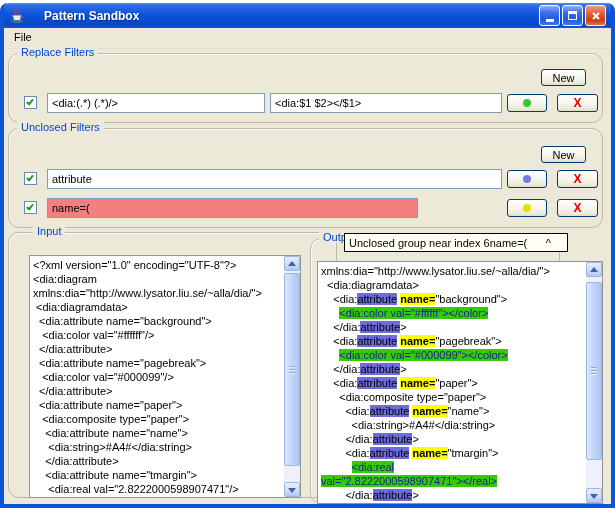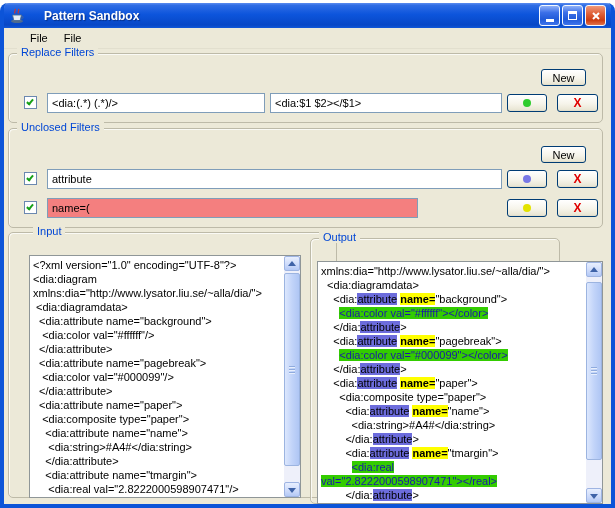--- a/index.html
+++ b/index.html
@@ -9,25 +9,25 @@
   .titlebar { position:relative; height:25px; margin:0; border-radius:5px 5px 0 0;
       background:linear-gradient(180deg,#5A8BEF 0%,#2E6CE4 10%,#0D55DC 45%,#0747C6 88%,#1158D8 100%);
       display:flex; align-items:center; padding:0 5px; }
   .title-text { color:#fff; font-weight:bold; font-size:12px; margin-left:19px; text-shadow:1px 1px 1px #06308A; flex:1; }
   .tb-btn { width:21px; height:21px; margin-left:2px; border:1px solid #F4F8FF; border-radius:3px;
             display:flex; align-items:center; justify-content:center; }
   .tb-blue { background:linear-gradient(180deg,#8FB0F8 0%,#3B6FE8 35%,#215AD8 70%,#3E74EC 100%); }
   .tb-close { background:linear-gradient(180deg,#F09978 0%,#E0613A 40%,#CC3D12 75%,#E0714A 100%); }
   .glyph-min { width:8px; height:3px; background:#fff; margin-top:9px; }
   .glyph-max { width:9px; height:9px; border:1px solid #fff; border-top:3px solid #fff; }
-  .menubar { height:21px; background:#ECE9D8; display:flex; align-items:center; padding-left:18px;
-             font-size:11px; border-bottom:1px solid #E2DFCE; }
+  .menubar { height:21px; background:#ECE9D8; display:flex; align-items:flex-start; padding-left:2px;
+             font-size:11px; border-bottom:1px solid #E2DFCE;flex-direction:column; }
   .menu-item { padding:3px 8px; color:#000; }
   .content { position:relative; height:455px; background:#ECE9D8; }
-  .group { position:absolute; border:1px solid #BDBAA8; border-radius:5px;
+  .group { position:absolute; border:1px solid #BDBAA8; border-radius:11px;
            box-shadow:inset 1px 1px 0 rgba(255,255,255,.75); }
   .group-title { position:absolute; top:-8px; left:8px; background:#ECE9D8; padding:0 4px;
                  font-size:11px; color:#0046D5; white-space:nowrap; }
   .xp-btn { position:absolute; background:linear-gradient(180deg,#FFFFFF 0%,#F6F4EA 55%,#EAE7D6 90%,#DEDAC6 100%);
             border:1px solid #003C74; border-radius:3px; font-size:11px; color:#000;
             display:flex; align-items:center; justify-content:center; }
   .del-label { color:#E00000; font-weight:bold; font-size:12px; line-height:1; }
   .checkbox { position:absolute; width:13px; height:13px; background:#fff; border:1px solid #6B88B0; }
   .check-icon { position:absolute; left:3px; top:1px; width:4px; height:7px;
                 border-right:2px solid #16A016; border-bottom:2px solid #16A016; transform:rotate(40deg); }
@@ -170,15 +170,19 @@
           <div class="sb-thumb" style="top:20px; height:178px;">
               <div class="sb-grip"></div>
             </div>
           <div class="sb-btn sb-down">
               <div class="tri-down"></div>
             </div>
         </div>
       </div>
     </div>
 
+    <div class="tooltip">
+      <span>Unclosed group near index 6name=(</span>
+      <span class="tooltip-caret">^</span>
+    </div>
 
   </div>
 </div>
 
 </body></html>

